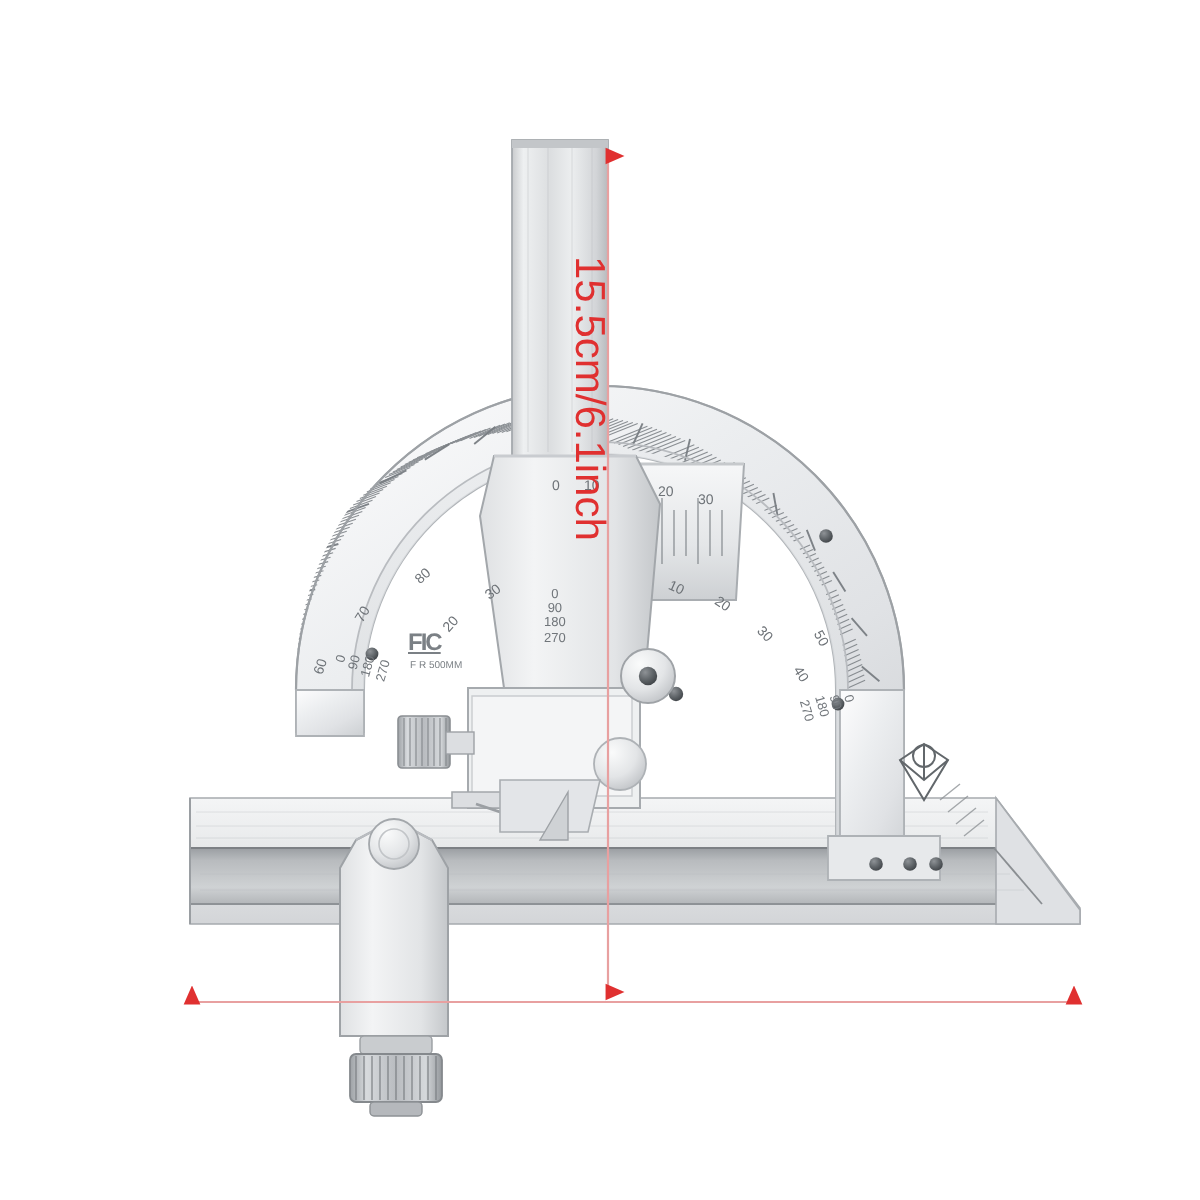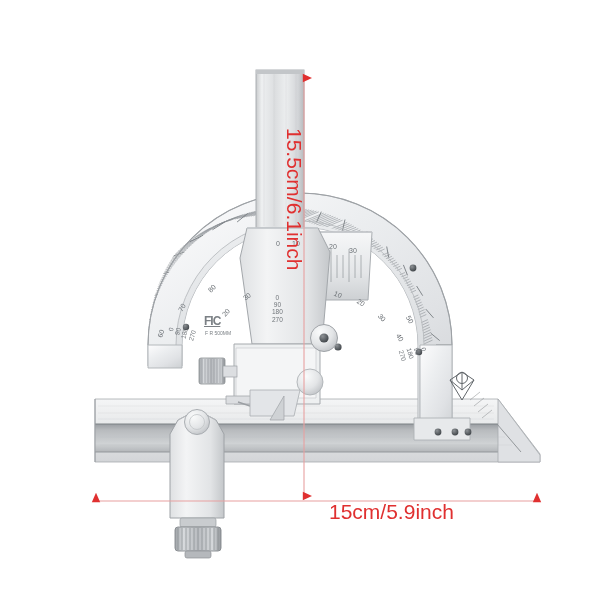--- a/index.html
+++ b/index.html
@@ -574,15 +574,14 @@
     <g>
       <line x1="304" y1="78" x2="304" y2="496" stroke="#e8a0a0" stroke-width="1.1" marker-start="url(#arrUp)" marker-end="url(#arrDown)"></line>
     </g>
 
     <g>
       <line x1="96" y1="501" x2="537" y2="501" stroke="#e8a0a0" stroke-width="1.1" marker-start="url(#arrL)" marker-end="url(#arrR)"></line>
     </g>
   </svg>
 
   <div class="dim-label" id="label-vertical">15.5cm/6.1inch</div>
-  <div class="dim-label" id="label-horizontal">15cm/5.9inch</div>
 
 </div>
 
 </body></html>

